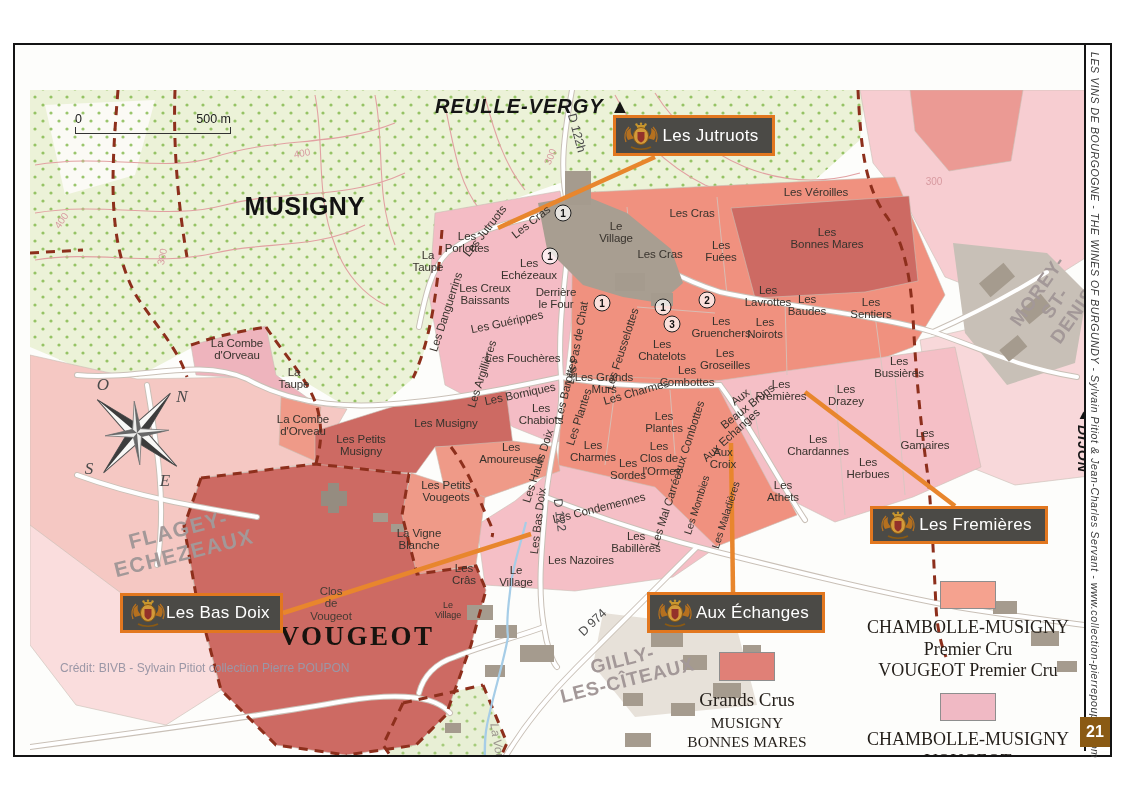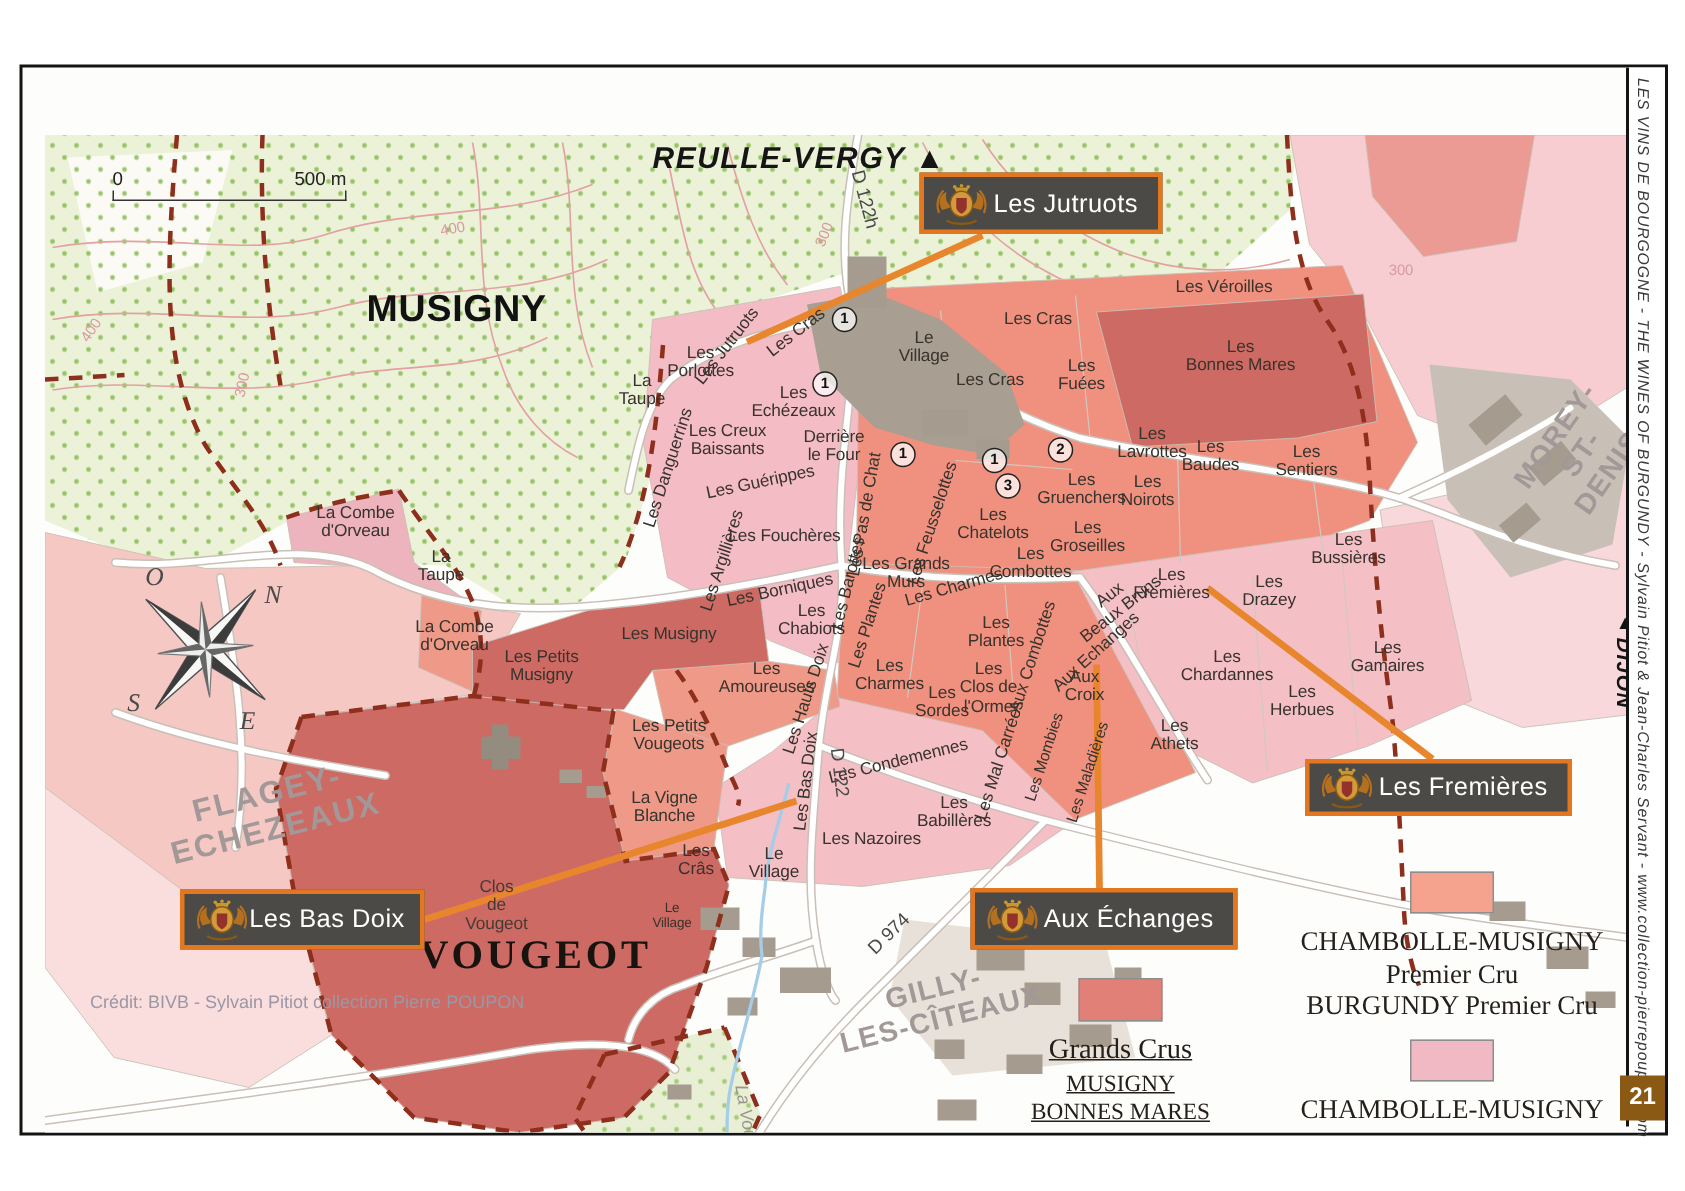--- a/index.html
+++ b/index.html
@@ -41,21 +41,21 @@
   #scalebar .sline{height:6px;border-left:1.5px solid #333;border-right:1.5px solid #333;
                    border-bottom:1.5px solid #333;margin-top:1px;}
   
   .dir{position:absolute;font-style:italic;font-weight:700;color:#151515;z-index:6;white-space:nowrap;}
   #dir-dijon-arrow{position:absolute;left:1062px;top:362px;font-size:13px;color:#111;z-index:6;}
   #dir-dijon{position:absolute;left:1060px;top:380px;writing-mode:vertical-rl;
              font-style:italic;font-weight:700;font-size:14px;letter-spacing:1px;color:#151515;z-index:6;}
   
   .legend{position:absolute;text-align:center;z-index:6;font-family:"Liberation Serif",serif;color:#241f1a;}
   .swatch{margin:0 auto 8px auto;border:1px solid #8e8e8e;}
-  #legend-gc{left:652px;top:607px;width:160px;text-decoration:underline;}
+  #legend-gc{left:652px;top:607px;width:160px;}
   #legend-gc .swatch{width:54px;height:27px;}
   #legend-gc .l1{font-size:19px;margin-bottom:2px;}
   #legend-gc .l2{font-size:15.5px;line-height:1.25;}
   #legend-pc{left:848px;top:536px;width:210px;}
   #legend-pc .swatch{width:54px;height:26px;}
   #legend-pc .l1{font-size:18px;line-height:1.2;}
   #legend-v{left:848px;top:648px;width:210px;}
   #legend-v .swatch{width:54px;height:26px;}
   #legend-v .l1{font-size:18px;line-height:1.2;}
   
@@ -256,21 +256,21 @@
       <div class="swatch" style="background: rgb(224, 128, 119);"></div>
       <div class="l1">Grands Crus</div>
       <div class="l2">MUSIGNY</div>
       <div class="l2">BONNES MARES</div>
       <div class="l2">CLOS DE VOUGEOT</div>
     </div>
     <div class="legend" id="legend-pc">
       <div class="swatch" style="background: rgb(245, 162, 143);"></div>
       <div class="l1">CHAMBOLLE-MUSIGNY</div>
       <div class="l1">Premier Cru</div>
-      <div class="l1">BURGUNDY Premier Cru</div>
+      <div class="l1">VOUGEOT Premier Cru</div>
     </div>
     <div class="legend" id="legend-v">
       <div class="swatch" style="background: rgb(240, 185, 196);"></div>
       <div class="l1">CHAMBOLLE-MUSIGNY</div>
       <div class="l1">VOUGEOT</div>
     </div>
 
     <div id="credit">Crédit: BIVB - Sylvain Pitiot collection Pierre POUPON</div>
 
     <div id="labels-layer">
@@ -346,21 +346,21 @@
 Athets</div>
         <div class="ml" style="left: 431px; top: 378px; transform: translate(-50%, -50%) rotate(0deg);">Les Musigny</div>
         <div class="ml" style="left: 346px; top: 400px; transform: translate(-50%, -50%) rotate(0deg);">Les Petits
 Musigny</div>
         <div class="ml" style="left: 496px; top: 408px; transform: translate(-50%, -50%) rotate(0deg);">Les
 Amoureuses</div>
         <div class="ml" style="left: 523px; top: 421px; transform: translate(-50%, -50%) rotate(-72deg);">Les Hauts Doix</div>
         <div class="ml" style="left: 523px; top: 476px; transform: translate(-50%, -50%) rotate(-83deg);">Les Bas Doix</div>
         <div class="ml" style="left: 431px; top: 446px; transform: translate(-50%, -50%) rotate(0deg);">Les Petits
 Vougeots</div>
-        <div class="ml" style="left: 418px; top: 494px; transform: translate(-50%, -50%) rotate(0deg); padding-left: 20px;">La Vigne
+        <div class="ml" style="left: 394px; top: 494px; transform: translate(-50%, -50%) rotate(0deg); padding-left: 20px;">La Vigne
 Blanche</div>
         <div class="ml" style="left: 449px; top: 529px; transform: translate(-50%, -50%) rotate(0deg);">Les
 Crâs</div>
         <div class="ml" style="left: 501px; top: 531px; transform: translate(-50%, -50%) rotate(0deg);">Le
 Village</div>
         <div class="ml" style="left: 433px; top: 566px; font-size: 9px; transform: translate(-50%, -50%) rotate(0deg);">Le
 Village</div>
         <div class="ml" style="left: 578px; top: 406px; transform: translate(-50%, -50%) rotate(0deg);">Les
 Charmes</div>
         <div class="ml" style="left: 613px; top: 424px; transform: translate(-50%, -50%) rotate(0deg);">Les

